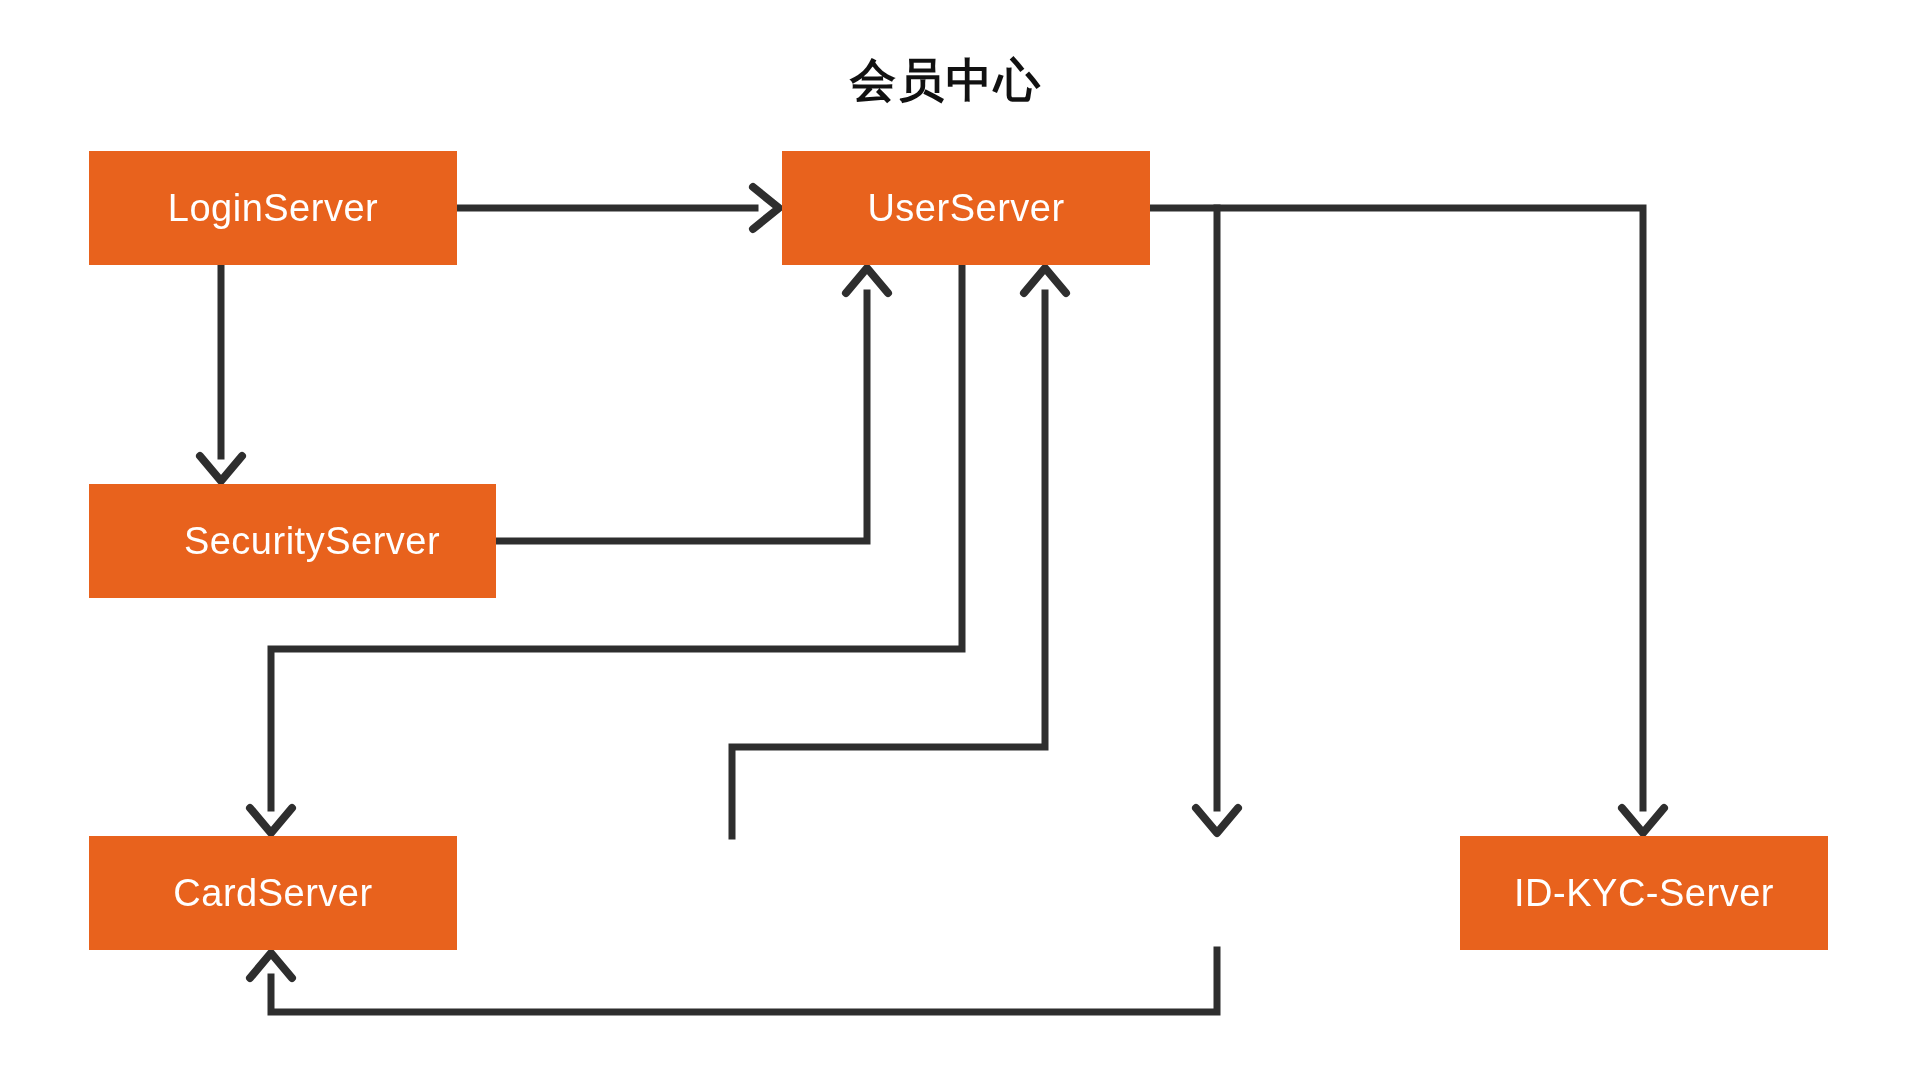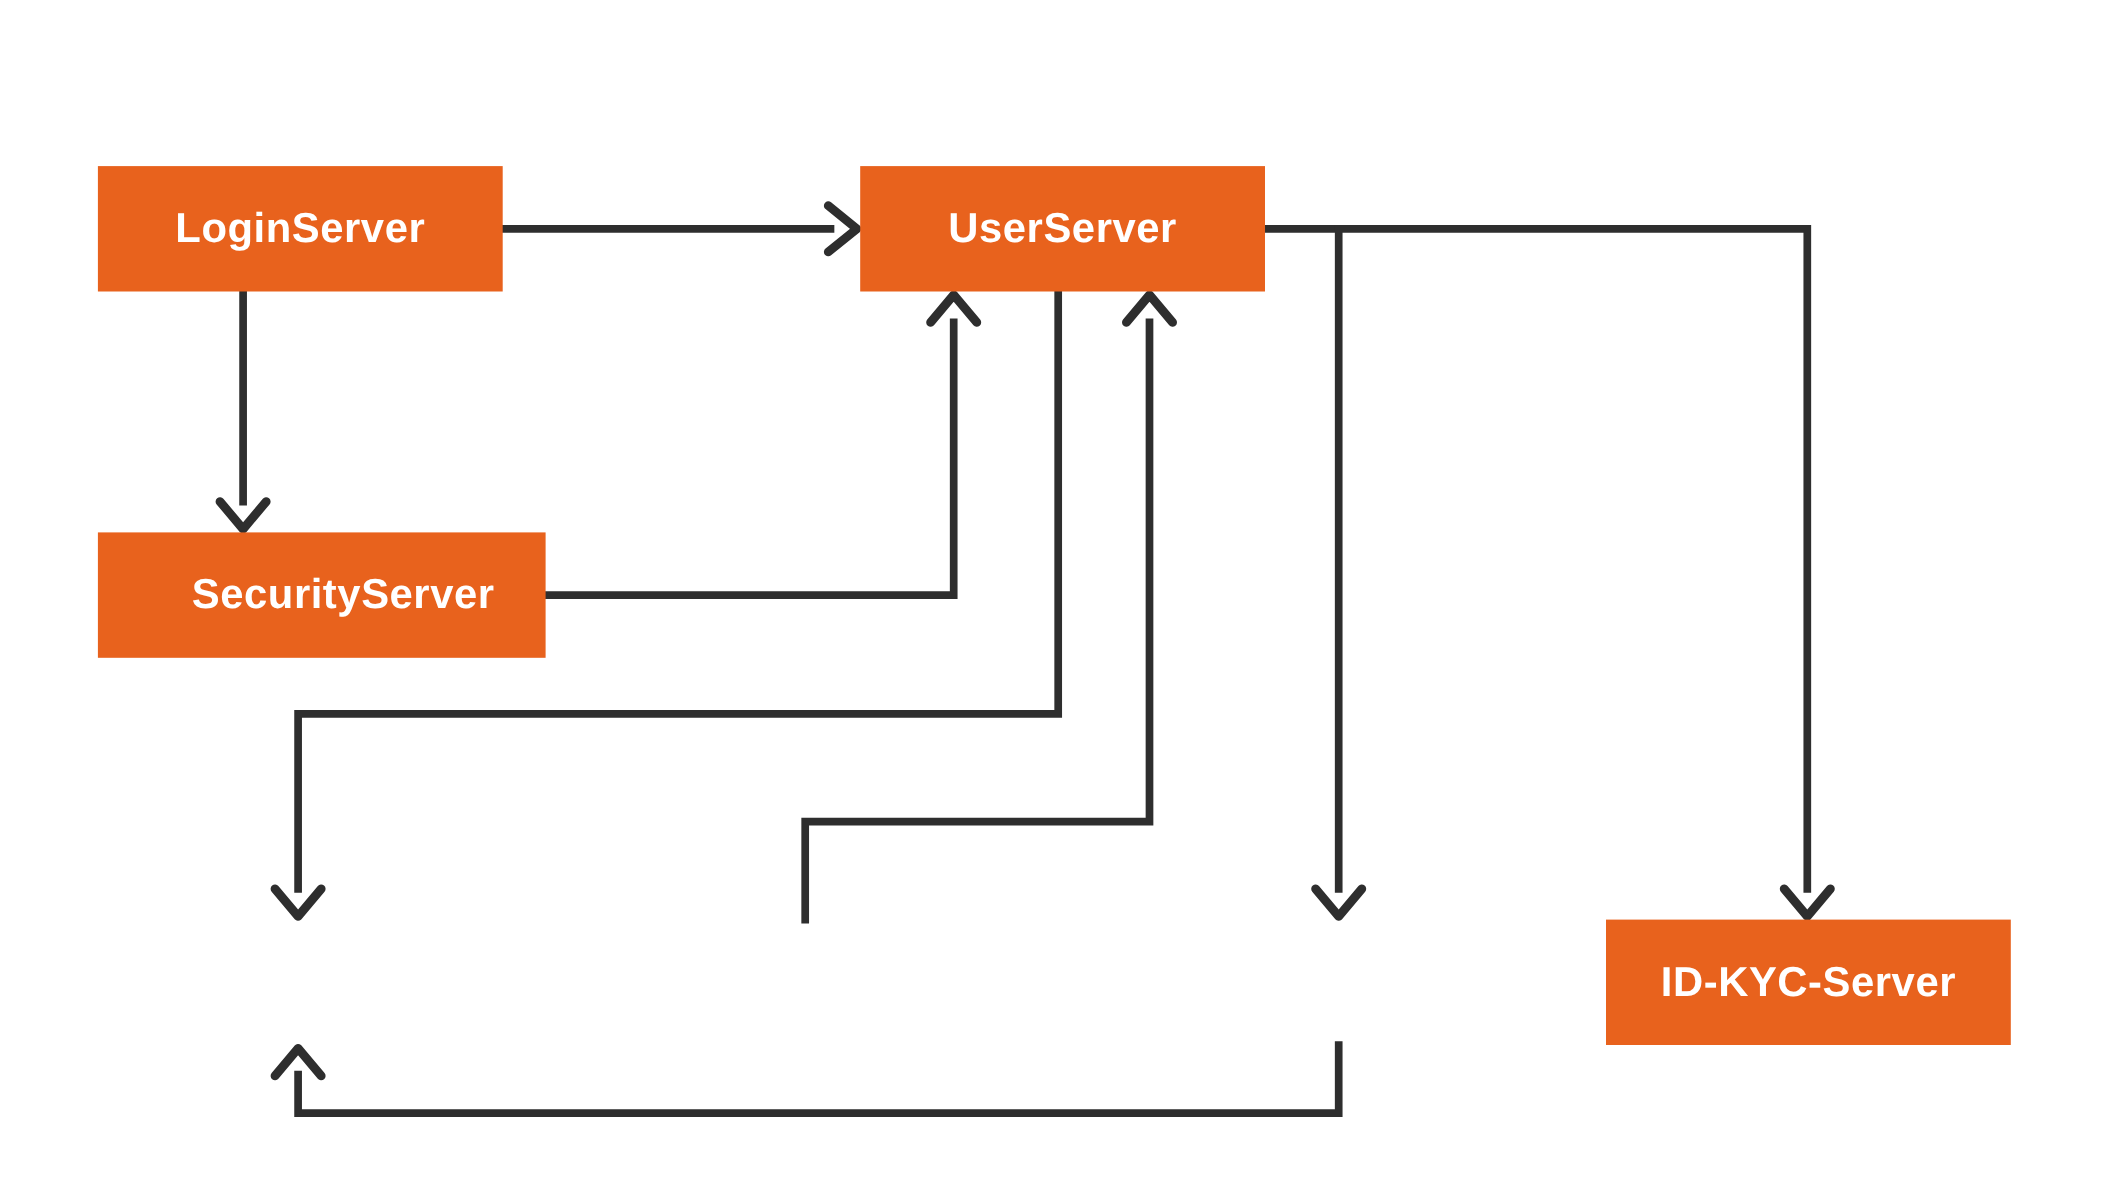--- a/index.html
+++ b/index.html
@@ -36,21 +36,21 @@
   .node {
     position: absolute;
     width: 368px;
     height: 114px;
     background: #e8621d;
     color: #ffffff;
     display: flex;
     align-items: center;
     justify-content: center;
     font-size: 38px;
-    font-weight: 700;
+    font-weight: 400;
     letter-spacing: 0.5px;
     white-space: nowrap;
   }
   .node-login    { left: 89px;   top: 151px; }
   .node-user     { left: 782px;  top: 151px; }
   .node-security { left: 89px;   top: 484px; padding-left: 39px; }
   .node-card     { left: 89px;   top: 836px; }
   .node-contract { left: 548px;  top: 836px; }
   .node-cardkyc  { left: 1033px; top: 836px; }
   .node-idkyc    { left: 1460px; top: 836px; }
@@ -111,33 +111,37 @@
       <path class="edge-shaft" d="M1217,208 V808"></path>
       <path class="edge-head" d="M1196,808 L1217,833 L1238,808"></path>
     </g>
 
     <g>
       <path class="edge-shaft" d="M1217,950 V1012 H271 V977"></path>
       <path class="edge-head" d="M250,978 L271,953 L292,978"></path>
     </g>
   </svg>
 
+  <div class="diagram-title">会员中心</div>
 
   <div class="node node-login">
     <span>LoginServer</span>
   </div>
 
   <div class="node node-user">
     <span>UserServer</span>
   </div>
 
   <div class="node node-security">
     <span>SecurityServer</span>
   </div>
 
+  <div class="node node-card">
+    <span>CardServer</span>
+  </div>
 
 
 
   <div class="node node-idkyc">
     <span>ID-KYC-Server</span>
   </div>
 
 </div>
 
 </body></html>

